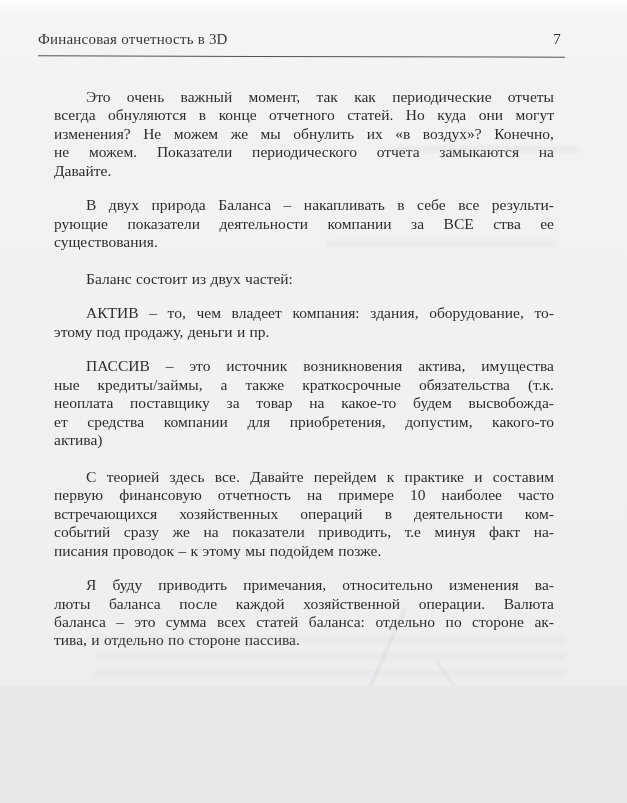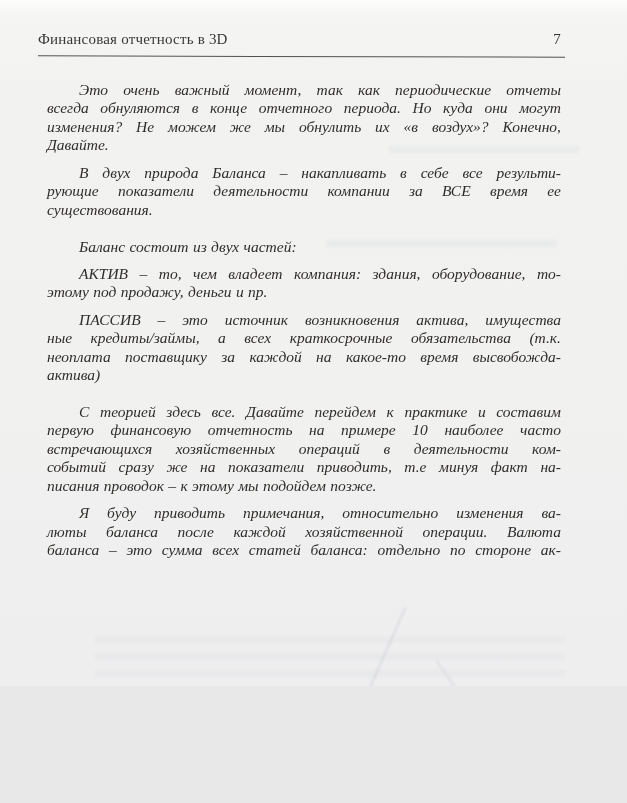--- a/index.html
+++ b/index.html
@@ -51,21 +51,21 @@
     transform: rotate(0.15deg);
   }
 
   .body-text {
     position: absolute;
     top: 72px;
     left: 38px;
     right: 57px;
     font-size: 15.5px;
   }
-  .paragraph { margin: 9px; font-style: italic; }
+  .paragraph { margin: 16px; }
   .paragraph.gap-before { margin-top: 18.45px; }
   .line {
     height: 18.45px;
     line-height: 18.45px;
     text-align: justify;
     text-align-last: justify;
     word-spacing: 0.5px;
     white-space: normal;
     overflow: visible;
   }
@@ -107,53 +107,56 @@
   <div class="running-header">
     <span class="header-title">Финансовая отчетность в 3D</span>
     <span class="page-number">7</span>
   </div>
 
   <div class="header-rule"></div>
 
   <main class="body-text">
       <div class="paragraph">
         <div class="line first">Это очень важный момент, так как периодические отчеты</div>
-        <div class="line">всегда обнуляются в конце отчетного периода. Но куда они могут</div>
+        <div class="line">всегда обнуляются в конце отчетного статей. Но куда они могут</div>
         <div class="line">изменения? Не можем же мы обнулить их «в воздух»? Конечно,</div>
+        <div class="line">не можем. Показатели периодического отчета замыкаются на</div>
         <div class="line last">Давайте.</div>
       </div>
       <div class="paragraph">
         <div class="line first">В двух природа Баланса – накапливать в себе все результи-</div>
-        <div class="line">рующие показатели деятельности компании за ВСЕ время ее</div>
+        <div class="line">рующие показатели деятельности компании за ВСЕ ства ее</div>
         <div class="line last">существования.</div>
       </div>
       <div class="paragraph gap-before">
         <div class="line first last">Баланс состоит из двух частей:</div>
       </div>
       <div class="paragraph">
         <div class="line first">АКТИВ – то, чем владеет компания: здания, оборудование, то-</div>
         <div class="line last">этому под продажу, деньги и пр.</div>
       </div>
       <div class="paragraph">
         <div class="line first">ПАССИВ – это источник возникновения актива, имущества</div>
-        <div class="line">ные кредиты/займы, а всех краткосрочные обязательства (т.к.</div>
-        <div class="line">неоплата поставщику за каждой на какое-то время высвобожда-</div>
+        <div class="line">ные кредиты/займы, а также краткосрочные обязательства (т.к.</div>
+        <div class="line">неоплата поставщику за товар на какое-то будем высвобожда-</div>
+        <div class="line">ет средства компании для приобретения, допустим, какого-то</div>
         <div class="line last">актива)</div>
       </div>
       <div class="paragraph gap-before">
         <div class="line first">С теорией здесь все. Давайте перейдем к практике и составим</div>
         <div class="line">первую финансовую отчетность на примере 10 наиболее часто</div>
         <div class="line">встречающихся хозяйственных операций в деятельности ком-</div>
         <div class="line">событий сразу же на показатели приводить, т.е минуя факт на-</div>
         <div class="line last">писания проводок – к этому мы подойдем позже.</div>
       </div>
       <div class="paragraph">
         <div class="line first">Я буду приводить примечания, относительно изменения ва-</div>
         <div class="line">люты баланса после каждой хозяйственной операции. Валюта</div>
         <div class="line">баланса – это сумма всех статей баланса: отдельно по стороне ак-</div>
+        <div class="line last">тива, и отдельно по стороне пассива.</div>
       </div>
     </main>
 
   <div class="ghost ghost-stripes ghost-a"></div>
   <div class="ghost ghost-stripes ghost-b"></div>
   <div class="ghost ghost-stripes ghost-c"></div>
   <div class="ghost ghost-stripes ghost-d"></div>
   <div class="ghost-line ghost-line-1"></div>
   <div class="ghost-line ghost-line-2"></div>
   <div class="ghost-line ghost-line-3"></div>

